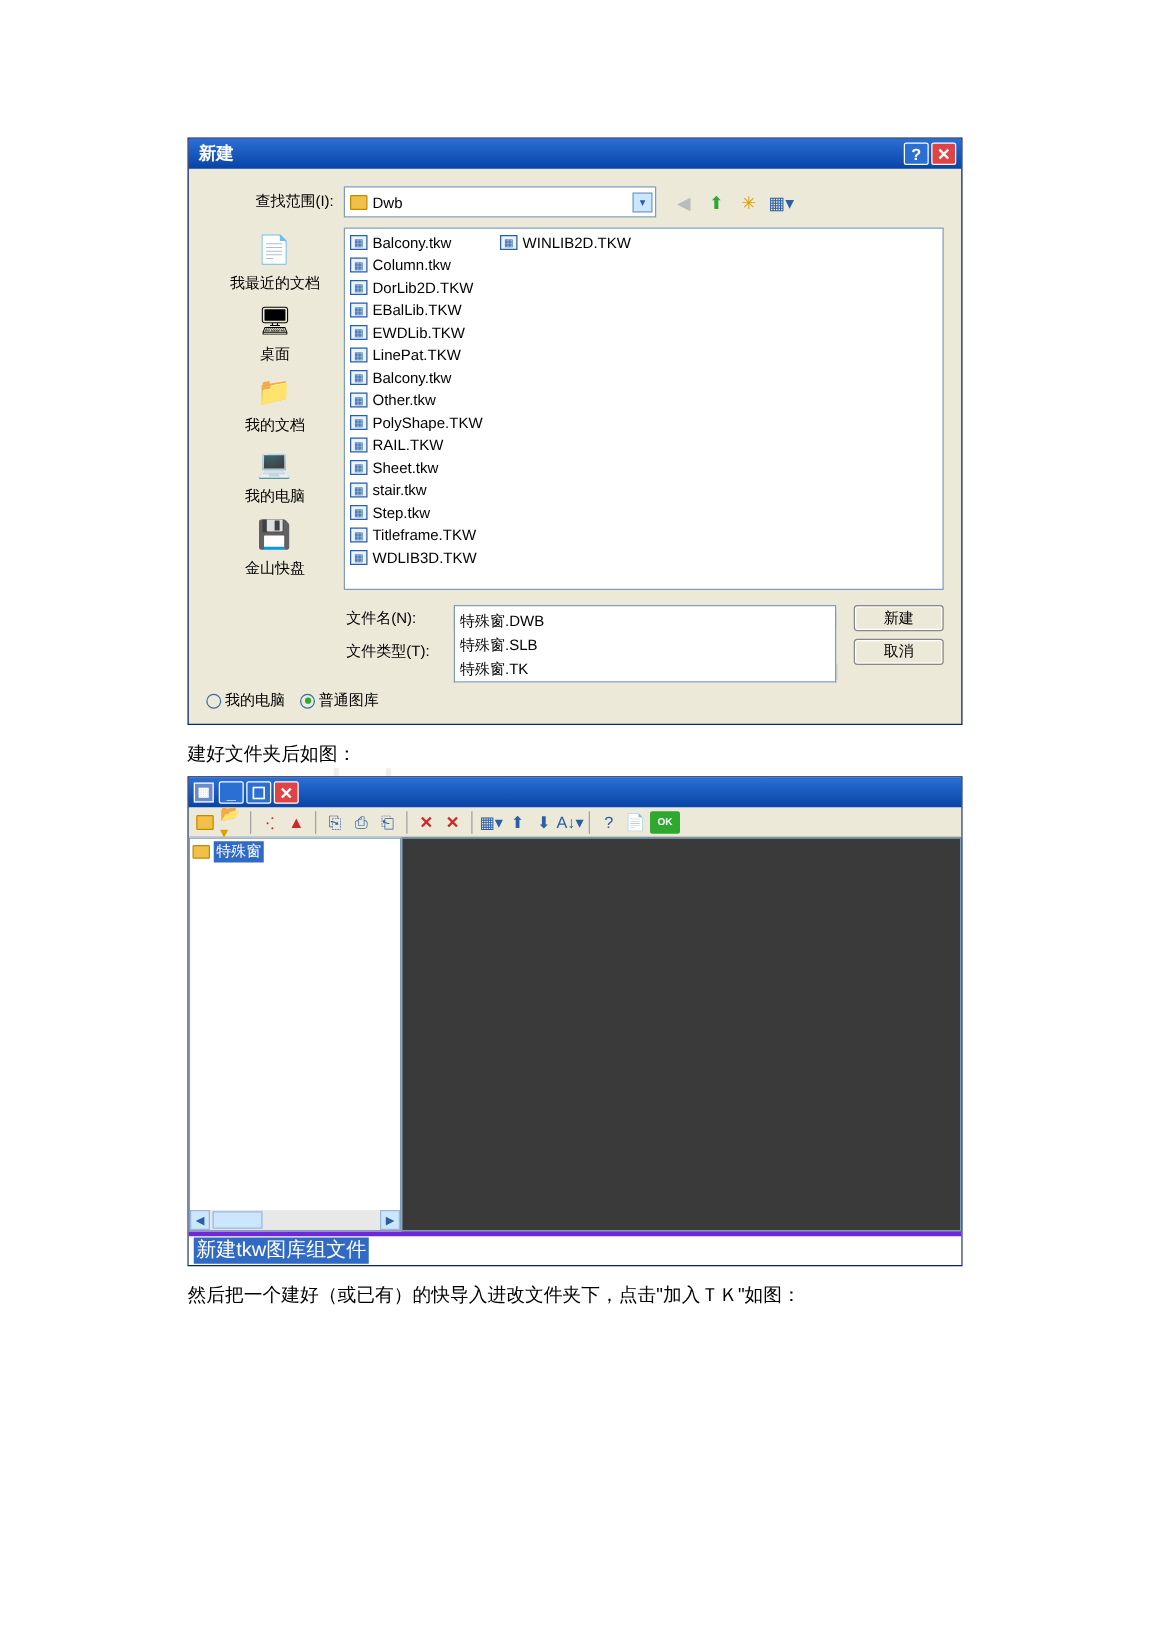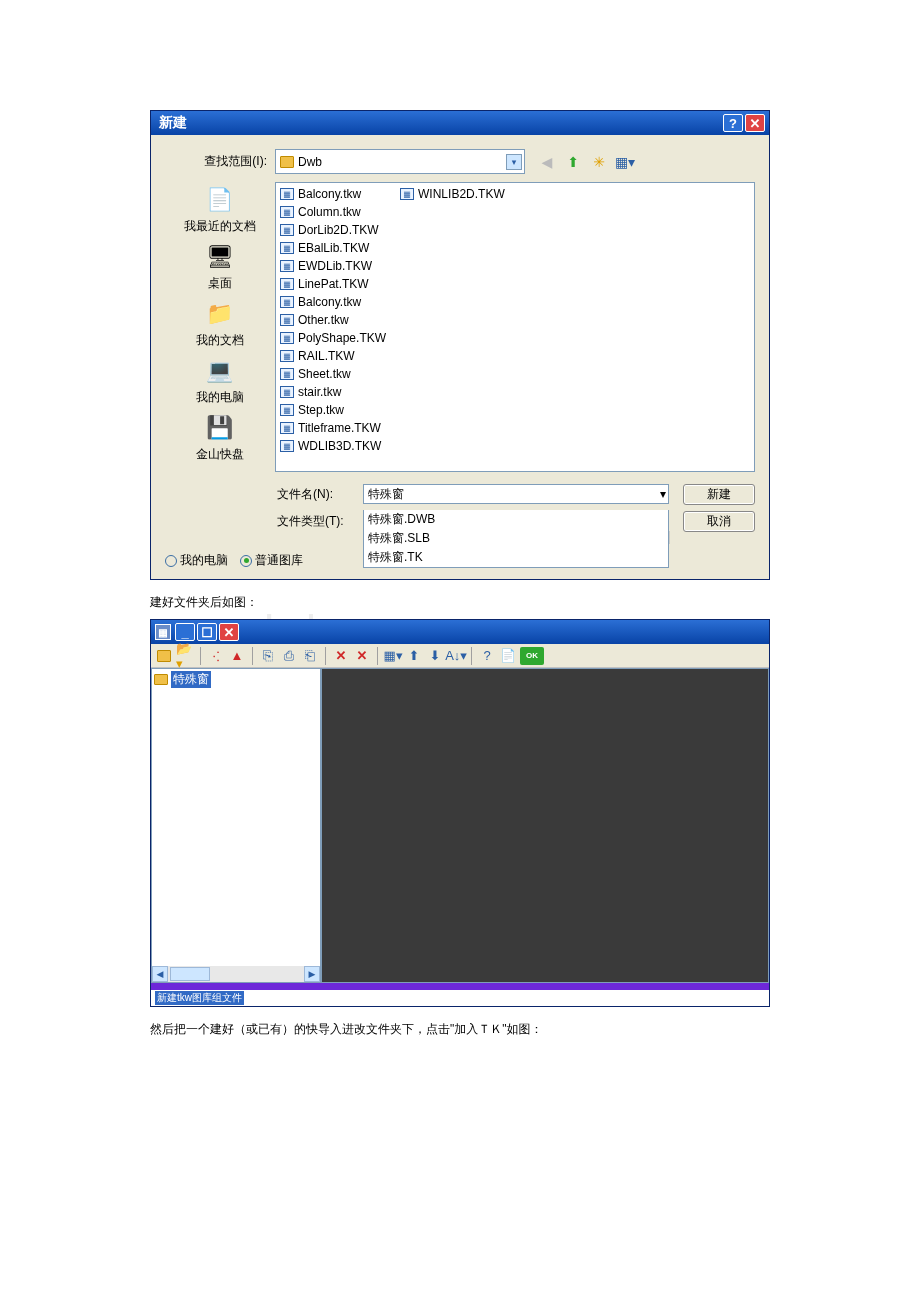--- a/index.html
+++ b/index.html
@@ -117,21 +117,21 @@
   .bottom-rows { margin-top: 12px; }
   .input-row { display: flex; align-items: flex-start; margin-bottom: 6px; }
   .input-label { width: 110px; text-align: center; padding-left: 0; padding-top: 2px; }
   .fname-stack { position: relative; flex: 1; margin-right: 14px; }
   .text-combo {
     display: flex; background: #fff; border: 1px solid #7f9db9; height: 20px;
     align-items: center; padding: 0 2px 0 4px;
   }
   .text-combo .txt { flex: 1; }
   .drop-list {
-    position: absolute; top: 26px; left: 0; right: 0;
+    position: absolute; top: 4px; left: 0; right: 0;
     background: #fff; border: 1px solid #7f9db9; border-top: none;
     z-index: 10;
   }
   .drop-list .opt { padding: 1px 4px; }
   .resize-grip {
     position: absolute; right: -1px; bottom: -40px;
     width: 14px; height: 14px;
     background: linear-gradient(135deg, transparent 50%, #b8b8b8 50%);
     opacity: 0.6;
   }
@@ -145,21 +145,21 @@
   }
   .radios { display: flex; gap: 12px; margin-top: 20px; align-items: center; }
   .radio { display: flex; align-items: center; gap: 3px; }
   .radio-dot {
     width: 12px; height: 12px; border: 1px solid #3a6ea5; border-radius: 50%;
     display: flex; align-items: center; justify-content: center;
   }
   .radio-dot.on::after {
     content: ""; width: 5px; height: 5px; border-radius: 50%; background: #2fa82f;
   }
-  .caption { margin: 14px 0 8px 0; font-size: 12px; position: relative; z-index: 2; }
+  .caption { margin: 14px 0 8px 0; font-size: 15px; position: relative; z-index: 2; }
   
   .menubar {
     background: #ece9d8; padding: 2px 6px; display: flex; gap: 10px;
     border-bottom: 1px solid #c0c0c0;
     font-size: 12px;
   }
   .toolbar {
     background: #ece9d8; padding: 2px 4px; display: flex; align-items: center; gap: 3px;
     border-bottom: 1px solid #c0c0c0;
     height: 24px;
@@ -183,22 +183,22 @@
   .hscroll .arr {
     width: 16px; height: 100%; background: #cde6ff; border: 1px solid #9db8d8;
     display: flex; align-items: center; justify-content: center; font-size: 9px; color: #2b5fa5;
   }
   .hscroll .track { flex: 1; position: relative; }
   .hscroll .thumb { position: absolute; left: 2px; top: 1px; width: 40px; height: 14px; background: #cde6ff; border: 1px solid #9db8d8; }
   .preview-pane {
     flex: 1; height: 315px; background: #3a3a3a; border: 1px solid #7f9db9;
   }
   .statusbar {
-    background: #fff; border-top: 7px solid #6d28d9;
-    padding: 1px 4px; font-size: 10px;
+    background: #fff; border-top: 4px solid #6d28d9;
+    padding: 1px 4px; font-size: 16px;
   }
   .statusbar .st { background: #316ac5; color: #fff; display: inline-block; padding: 0 2px; }
   .fold-open {
     width:14px;height:12px;background:#f0c048;border:1px solid #c08b00;border-radius:1px;display:inline-block;
   }
   .red-x { color:#d02828; font-weight:bold; }
 </style>
 </head>
 <body>
 

